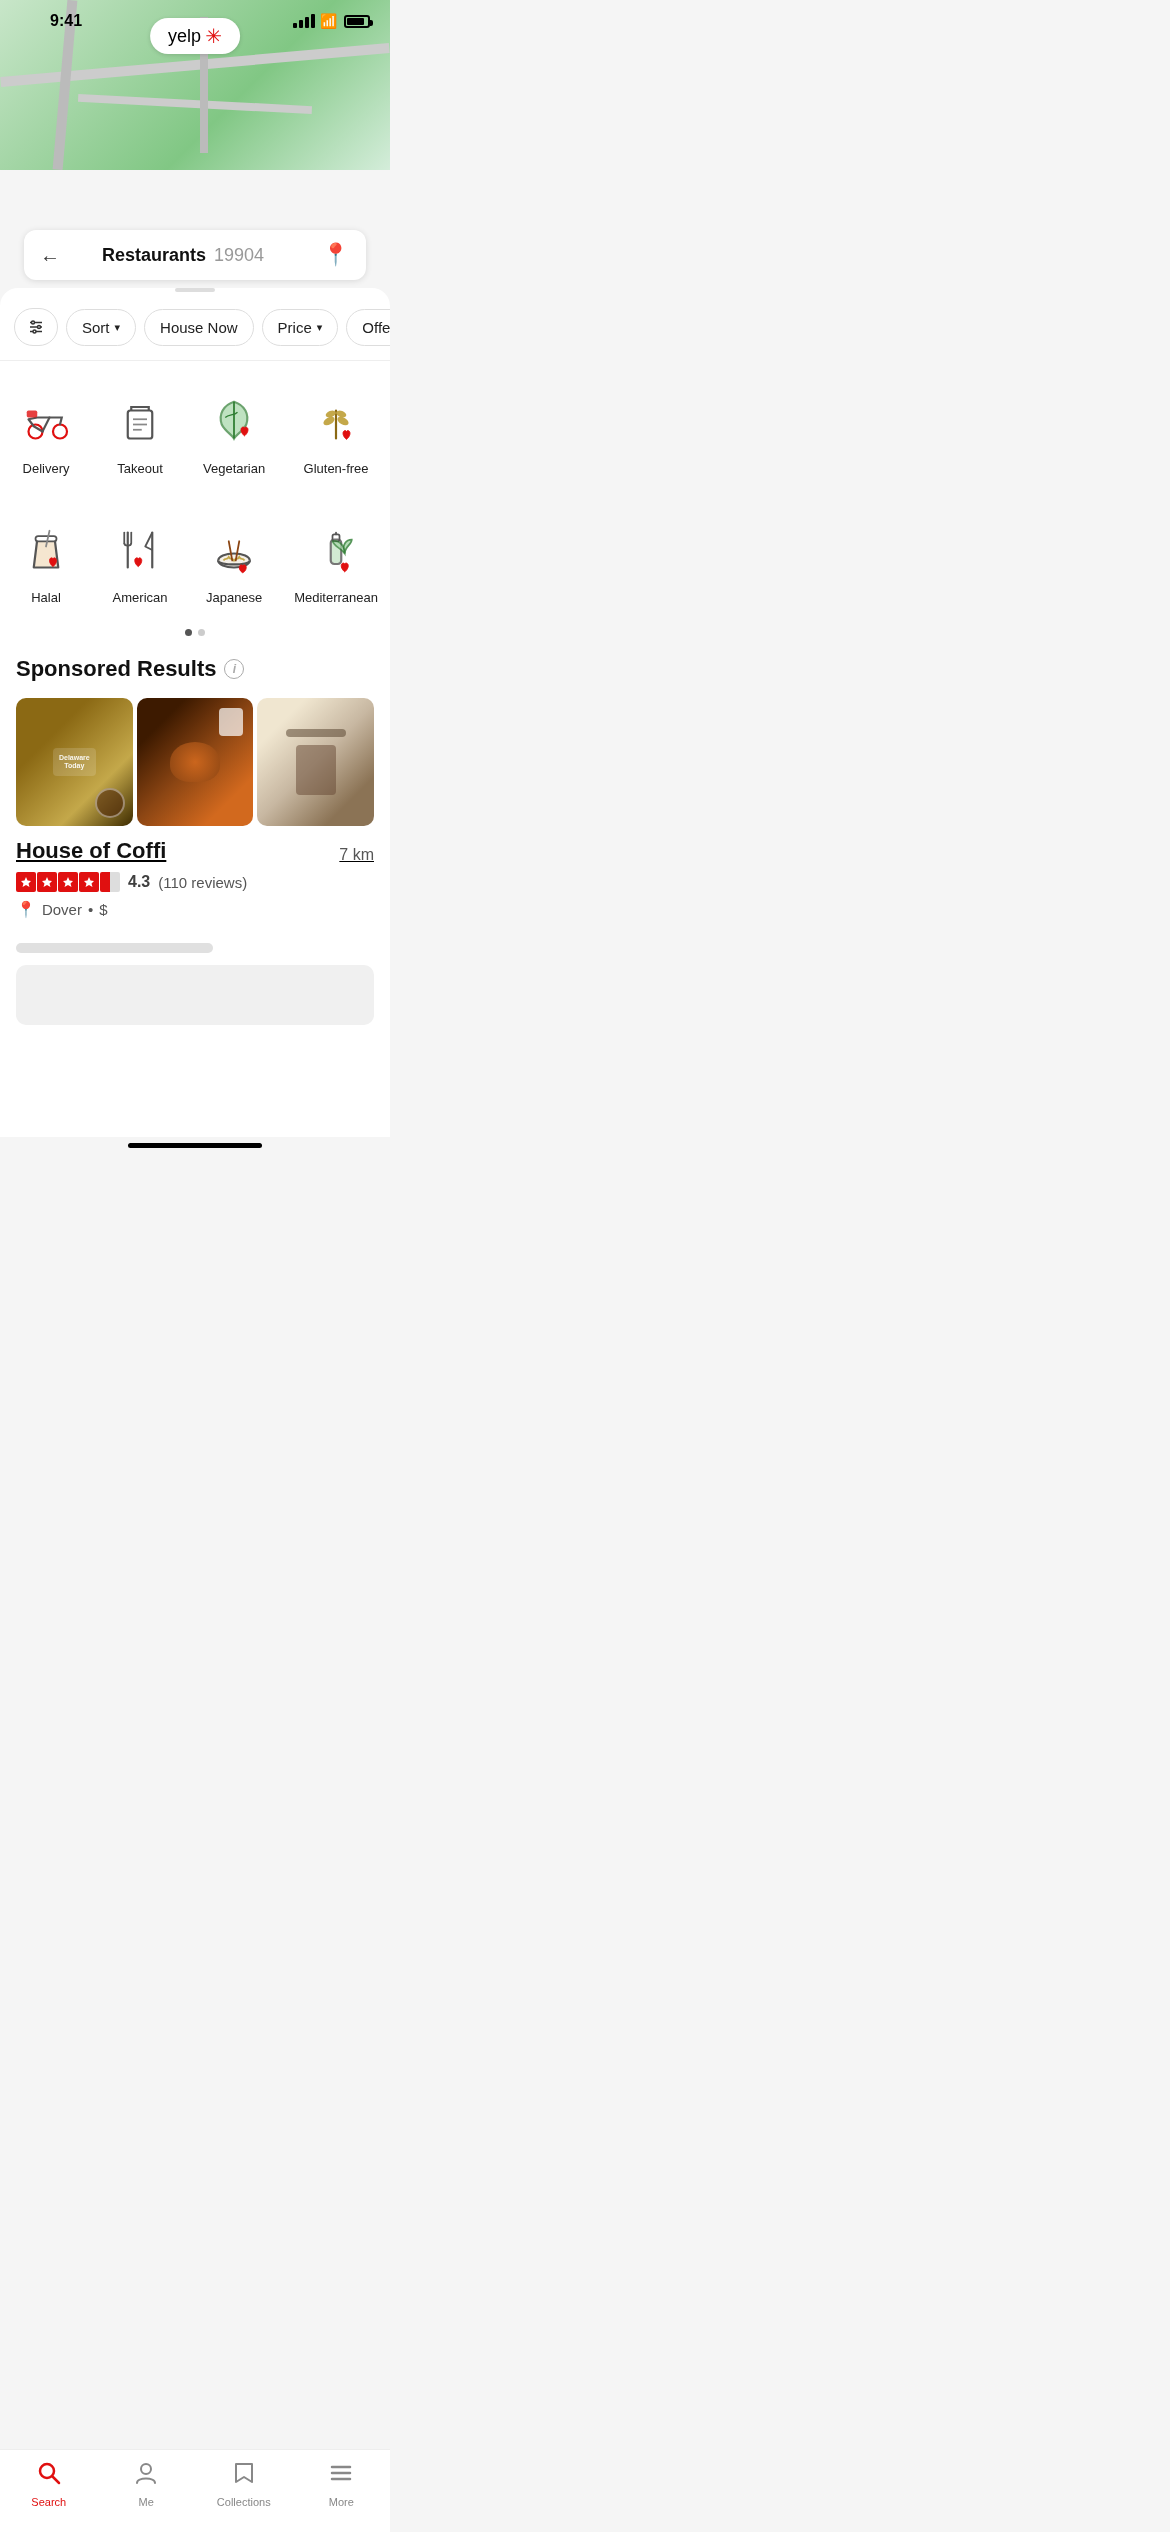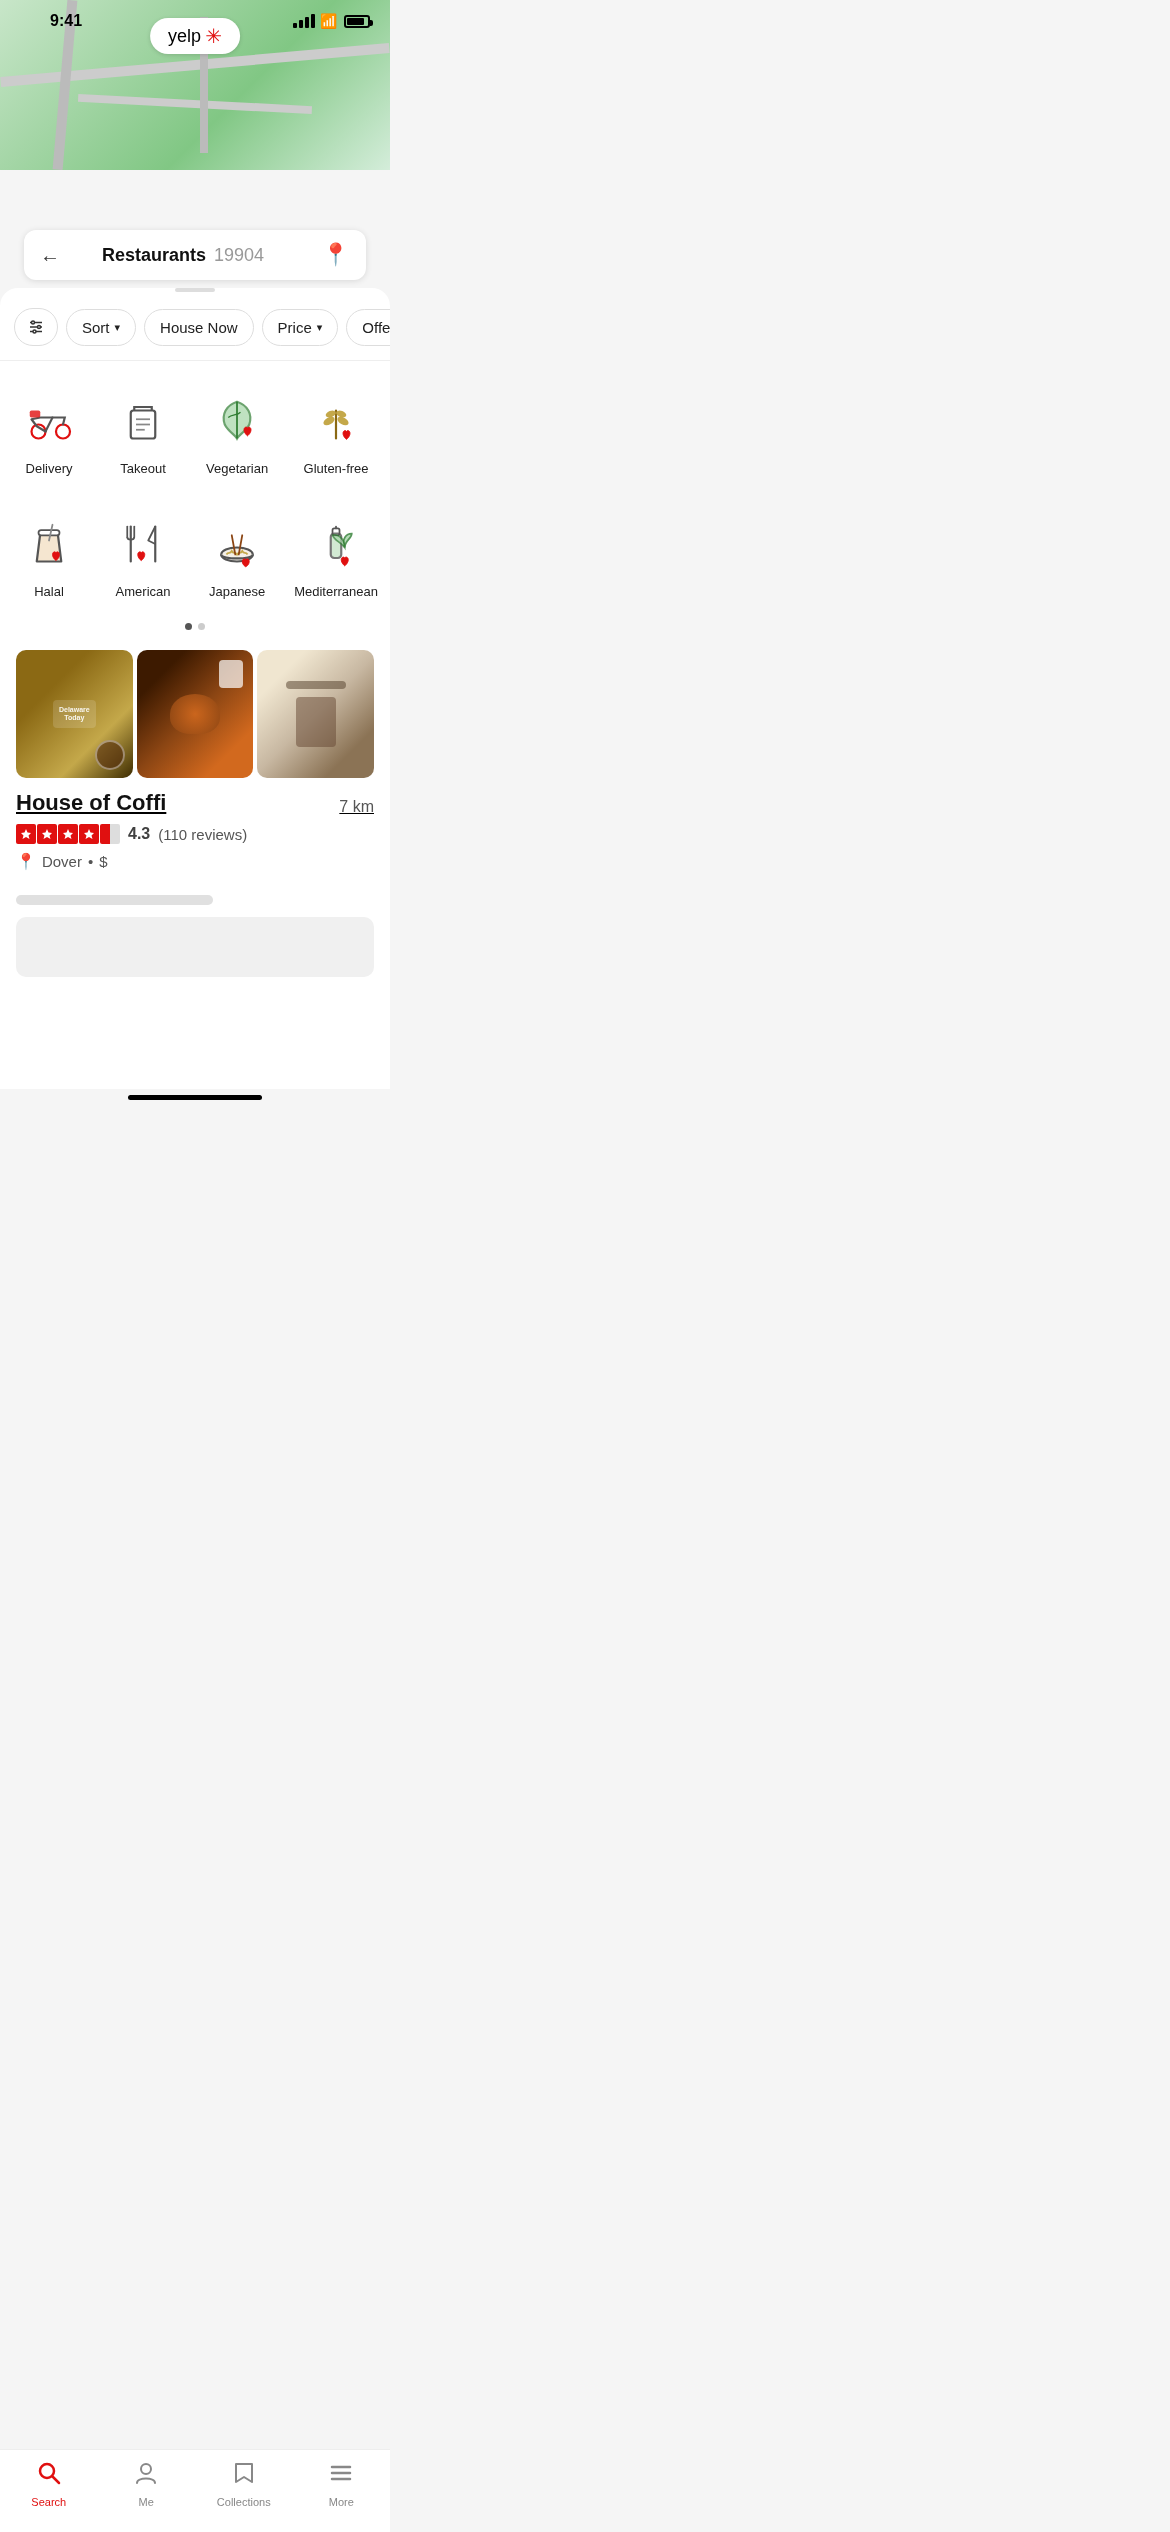--- a/index.html
+++ b/index.html
@@ -186,21 +186,21 @@
     .divider {
       height: 1px;
       background: #eee;
       margin: 0 0 16px;
     }
 
     
     .categories-grid {
       display: grid;
       grid-template-columns: repeat(4, 1fr);
-      gap: 12px;
+      gap: 18px;
       padding: 0 8px 12px;
     }
     .category-item {
       display: flex;
       flex-direction: column;
       align-items: center;
       padding: 12px 4px;
       cursor: pointer;
     }
     .category-icon-wrap {
@@ -607,20 +607,26 @@
       <span class="category-label">Mediterranean</span>
     </div>
 
   </div>
 
   <div class="dots-row">
     <div class="dot active"></div>
     <div class="dot"></div>
   </div>
 
+  <div class="section-title">
+    <span>Sponsored Results</span>
+    <div class="info-icon">
+      <span>i</span>
+    </div>
+  </div>
 
   <div class="restaurant-images">
     <div class="rest-img img-1">
       <div class="img-content">
 
         <div style="background:rgba(255,255,255,0.15);padding:6px;border-radius:4px;text-align:center;">
           <div style="font-size:7px;color:rgba(255,255,255,0.9);font-weight:700;line-height:1.2;">Delaware<br>Today</div>
         </div>
 
         <div style="position:absolute;bottom:8px;right:8px;width:30px;height:30px;border-radius:50%;background:rgba(80,40,10,0.6);border:2px solid rgba(255,255,255,0.4);"></div>

